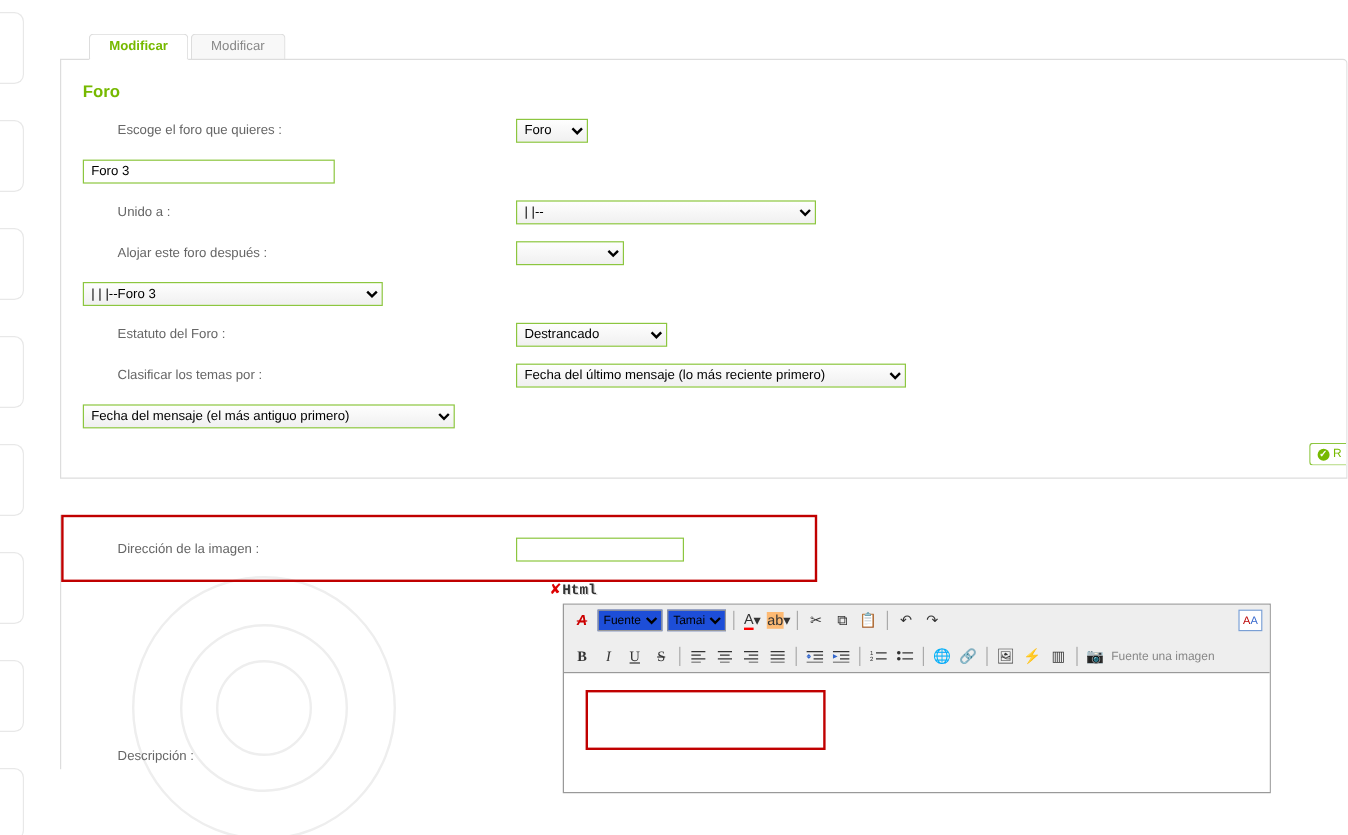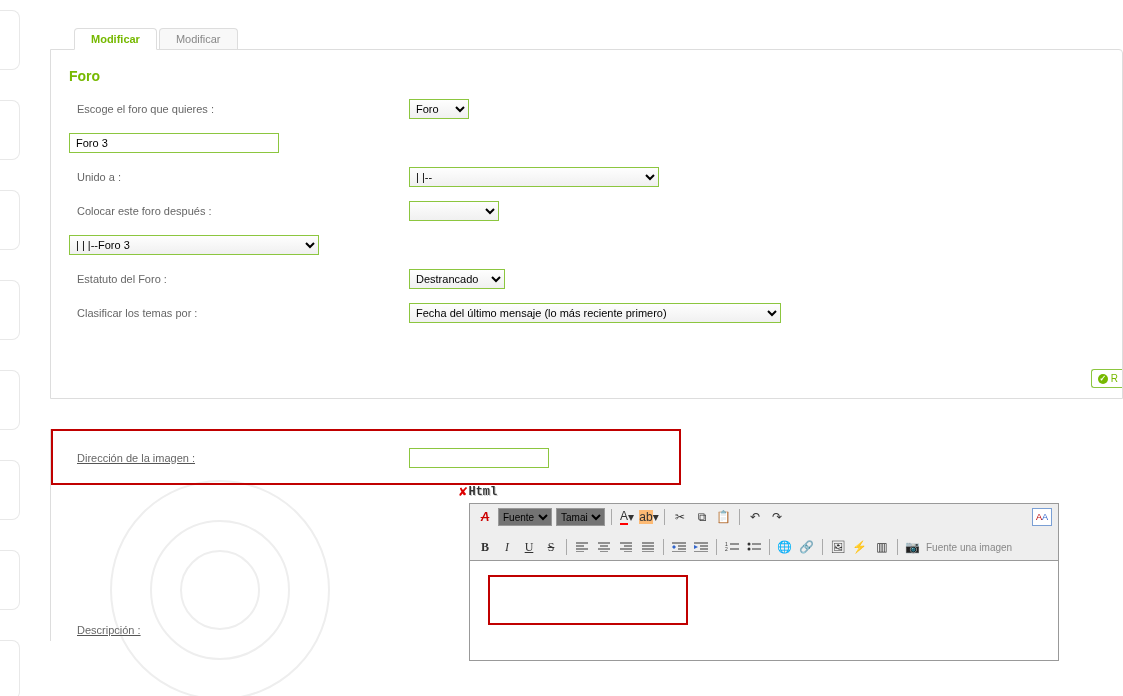--- a/index.html
+++ b/index.html
@@ -81,46 +81,47 @@
   .row {
     display: flex;
     align-items: center;
     margin-bottom: 12px;
     min-height: 22px;
   }
   .label-col {
     width: 340px;
     padding-left: 8px;
     color: #666;
+    margin-left: 21px;
   }
   .field-col {
     flex: 1;
   }
   select.green, input.green-input {
     border: 1px solid #8cc63f;
     background: #fff;
     font-family: inherit;
     font-size: 11px;
     height: 20px;
   }
   select.green {
     background: linear-gradient(#fefefe, #f0f0f0);
     padding: 1px 2px;
   }
   input.green-input {
     padding: 8px 6px;
   }
   .w60 { width: 60px; }
   .w90 { width: 90px; }
-  .w110 { width: 96px; }
+  .w110 { width: 126px; }
   .w140 { width: 140px; }
   .w210 { width: 210px; }
   .w250 { width: 250px; }
   .w310 { width: 310px; }
-  .w370 { width: 372px; }
+  .w370 { width: 325px; }
   .status-chip {
     position: absolute;
     right: 0;
     bottom: 10px;
     border: 1px solid #8cc63f;
     border-right: none;
     border-radius: 3px 0 0 3px;
     padding: 3px 4px 3px 6px;
     color: #76b900;
     font-size: 10px;
@@ -133,21 +134,20 @@
     width: 10px; height: 10px; border-radius: 50%;
     background: #76b900;
     display: inline-flex; align-items: center; justify-content: center;
     color: #fff; font-size: 8px; font-weight: bold;
   }
   .section2 {
     margin-top: 30px;
     border-left: 1px solid #ddd;
     padding: 18px 0 0 18px;
     position: relative;
-    text-decoration: underline;
   }
   .red-outline {
     position: absolute;
     border: 2px solid #c00000;
     pointer-events: none;
   }
   .html-badge {
     position: absolute;
     left: 408px;
     top: 54px;
@@ -194,21 +194,21 @@
     display: inline-flex;
     align-items: center;
     justify-content: center;
     cursor: pointer;
     font-size: 12px;
     color: #333;
   }
   .tb-select {
     height: 18px;
     font-size: 10px;
-    background: #737373;
+    background: #1d4ed8;
     border: 1px solid #999;
     max-width: 80px;
   }
   .tb-expand {
     margin-left: auto;
     border: 1px solid #7a9fd4;
     width: 20px; height: 18px;
     display: flex; align-items: center; justify-content: center;
     background: #fff;
     font-size: 11px;
@@ -280,21 +280,21 @@
     <div class="row">
       <div class="label-col">Unido a :</div>
       <div class="field-col">
         <select class="green w250">
           <option>|   |--</option>
         </select>
       </div>
     </div>
 
     <div class="row">
-      <div class="label-col">Colocar este foro después :</div>
+      <div class="label-col">Alojar este foro después :</div>
       <div class="field-col">
         <select class="green w90">
           <option></option>
         </select>
       </div>
     </div>
 
     <div class="row">
       <div class="field-col">
         <select class="green w250">
@@ -315,20 +315,25 @@
     <div class="row">
       <div class="label-col">Clasificar los temas por :</div>
       <div class="field-col">
         <select class="green w370">
           <option>Fecha del último mensaje (lo más reciente primero)</option>
         </select>
       </div>
     </div>
 
     <div class="row">
+      <div class="field-col">
+        <select class="green w310">
+          <option>Fecha del mensaje (el más antiguo primero)</option>
+        </select>
+      </div>
     </div>
 
     <div class="status-chip">
       <span class="dot">✓</span>
       <span>R</span>
     </div>
   </div>
 
   <div class="section2">
 

